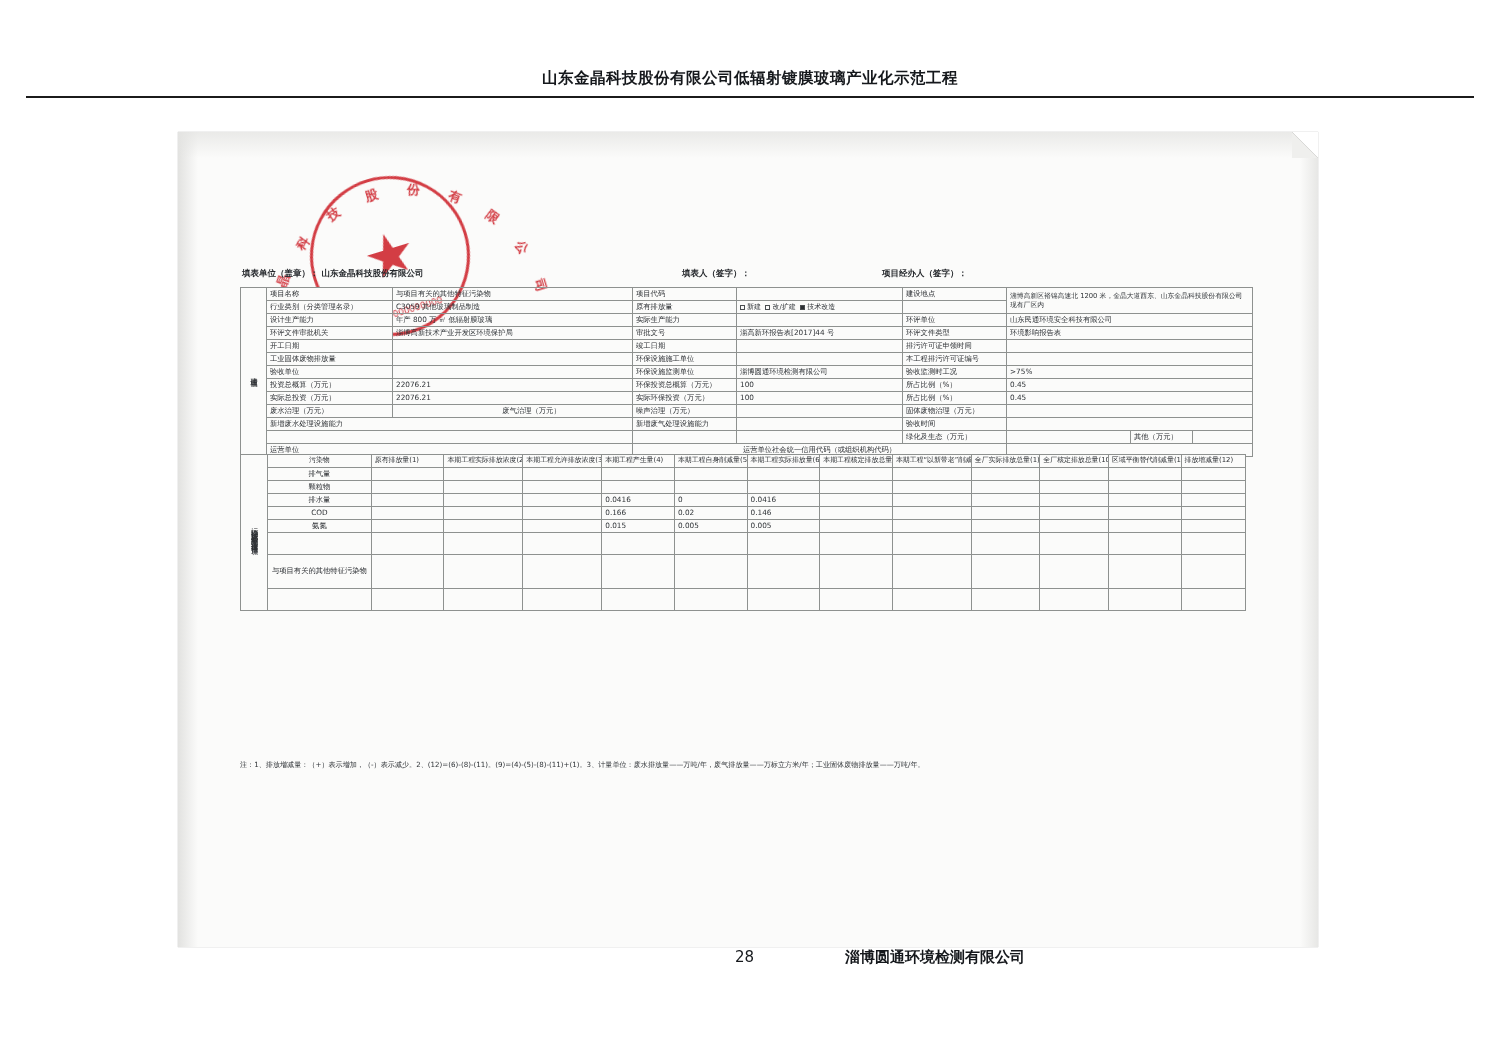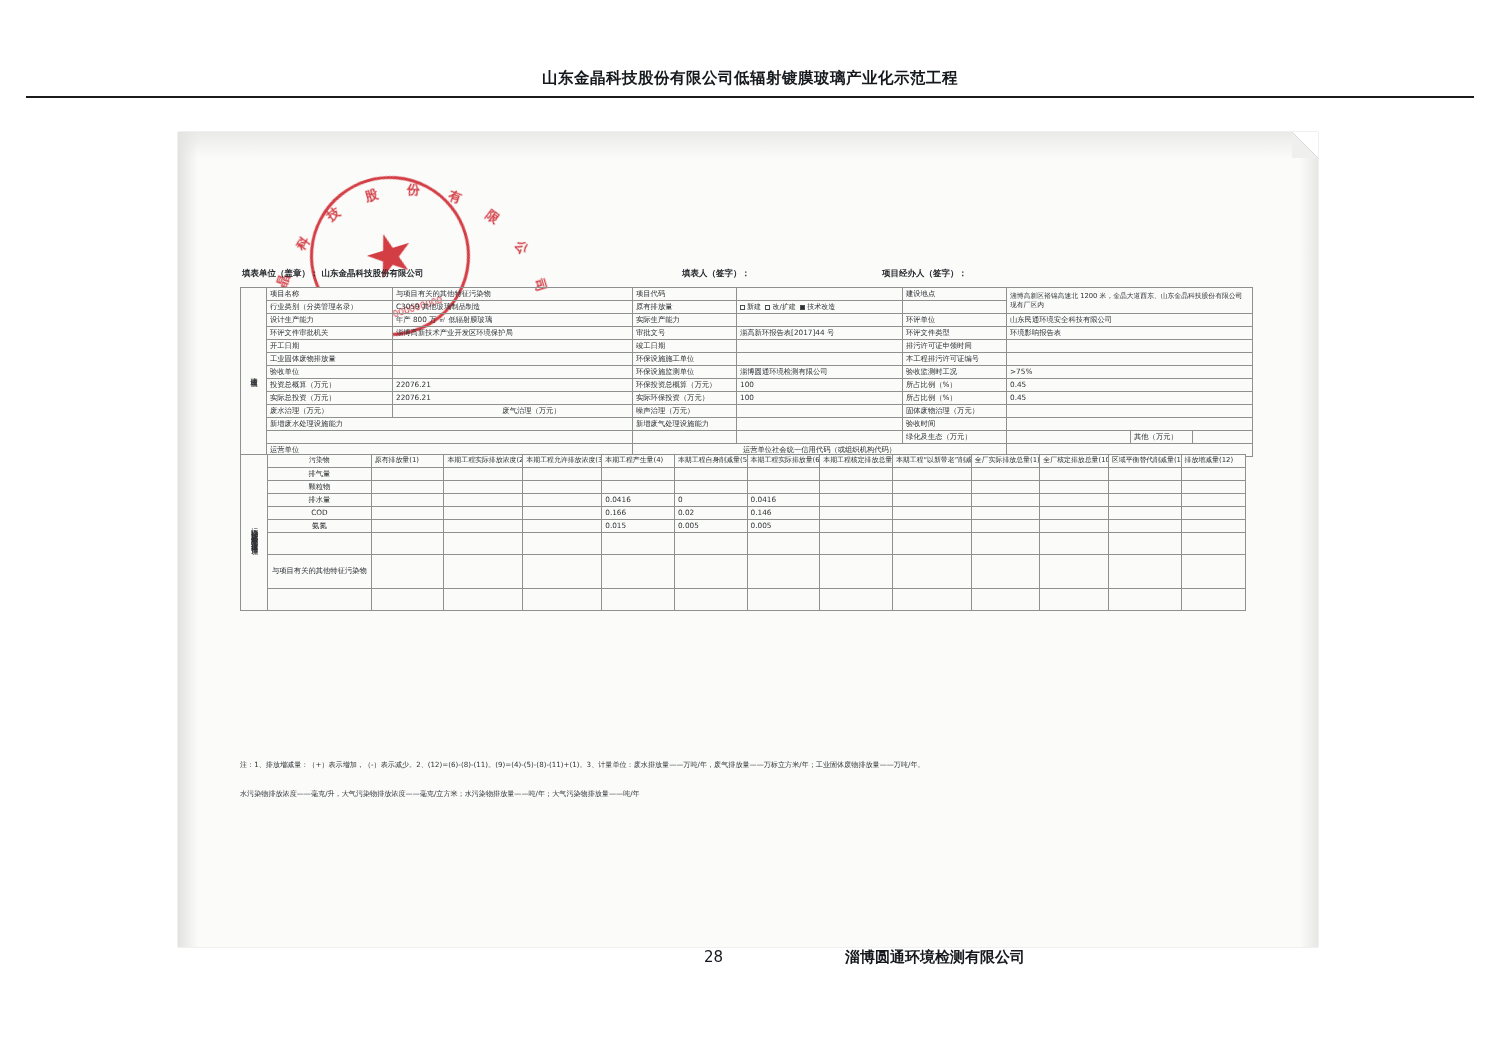--- a/index.html
+++ b/index.html
@@ -128,21 +128,21 @@
     position:absolute; left:62px;
     font-size:7.1px; color:#2f3337; line-height:1.5;
   }
   .note.n1{ top:628px; width:1000px; }
   .note.n2{ top:657px; width:1000px; }
   
   .footer{
     position:absolute; top:948px; left:0; width:1500px;
     font-size:15px; color:#15181c;
   }
-  .footer .pno{ position:absolute; left:704px; top:0; }
+  .footer .pno{ position:absolute; left:735px; top:0; }
   .footer .org{ position:absolute; left:845px; top:0; font-weight:bold; }
 </style>
 </head>
 <body>
 
 <div class="page-header">
   <div class="ttl">山东金晶科技股份有限公司低辐射镀膜玻璃产业化示范工程</div>
 </div>
 <div class="header-rule"></div>
 
@@ -477,19 +477,18 @@
       <td class="vcell"></td>
       <td class="vcell"></td>
       <td class="vcell"></td>
       <td class="vcell"></td>
       <td class="vcell"></td>
     </tr>
   </tbody>
     </table>
 
   <div class="note n1">注：1、排放增减量：（+）表示增加，（-）表示减少。2、(12)=(6)-(8)-(11)。(9)=(4)-(5)-(8)-(11)+(1)。3、计量单位：废水排放量——万吨/年，废气排放量——万标立方米/年；工业固体废物排放量——万吨/年。</div>
-  <div class="note n2">水污染物排放浓度——毫克/升，大气污染物排放浓度——毫克/立方米；水污染物排放量——吨/年；大气污染物排放量——吨/年</div>
 </div>
 
 <div class="footer">
   <div class="pno">28</div>
   <div class="org">淄博圆通环境检测有限公司</div>
 </div>
 
 </body></html>

